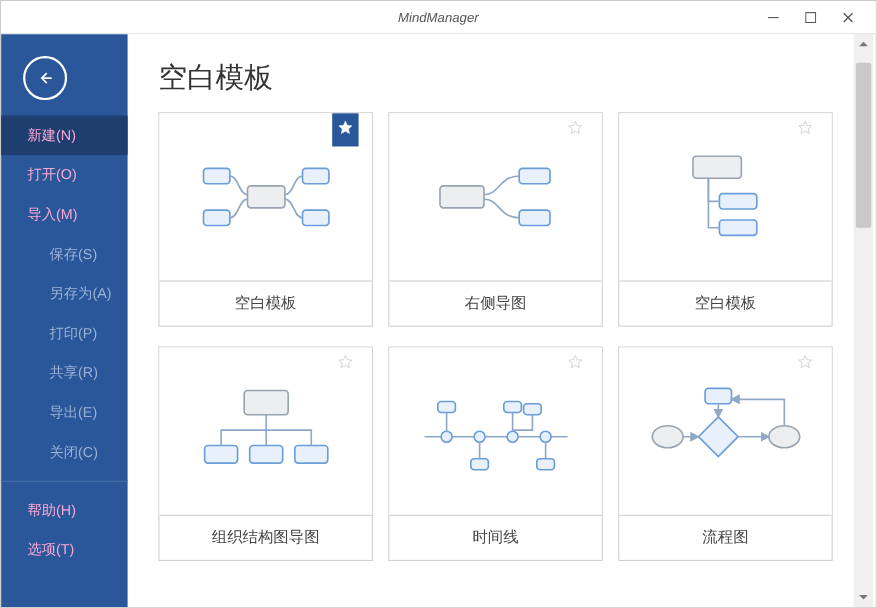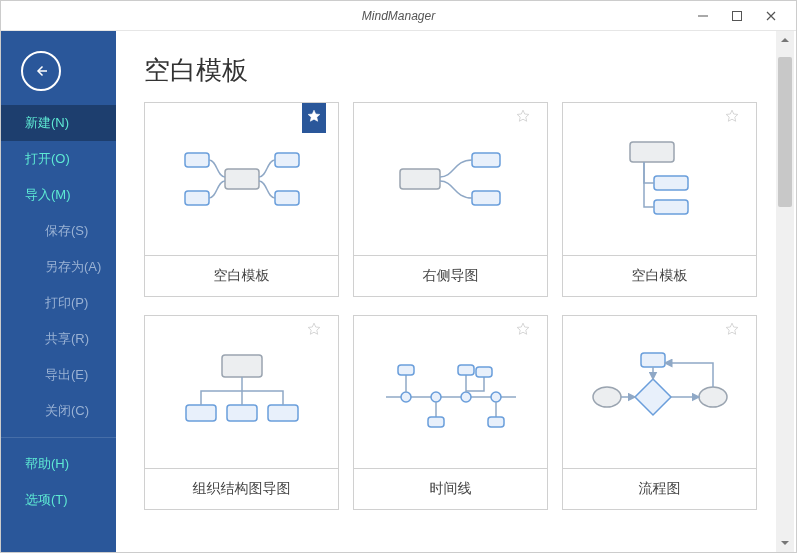--- a/index.html
+++ b/index.html
@@ -63,21 +63,21 @@
   border-radius: 50%;
   margin: 10px 0 14px 20px;
   display: flex;
   align-items: center;
   justify-content: center;
   cursor: pointer;
 }
 .back-btn svg { width: 18px; height: 18px; fill: #fff; }
 .nav-item {
   padding: 9px 0 9px 24px;
-  color: #5eead4;
+  color: #f9a8d4;
   font-size: 13px;
   cursor: pointer;
 }
 .nav-item.active { background: #1d3e6e; }
 .nav-item.dim { color: #9ab2d4; margin-left: 20px; }
 .nav-divider {
   height: 1px;
   background: #466ea8;
   margin: 8px 0;
 }

